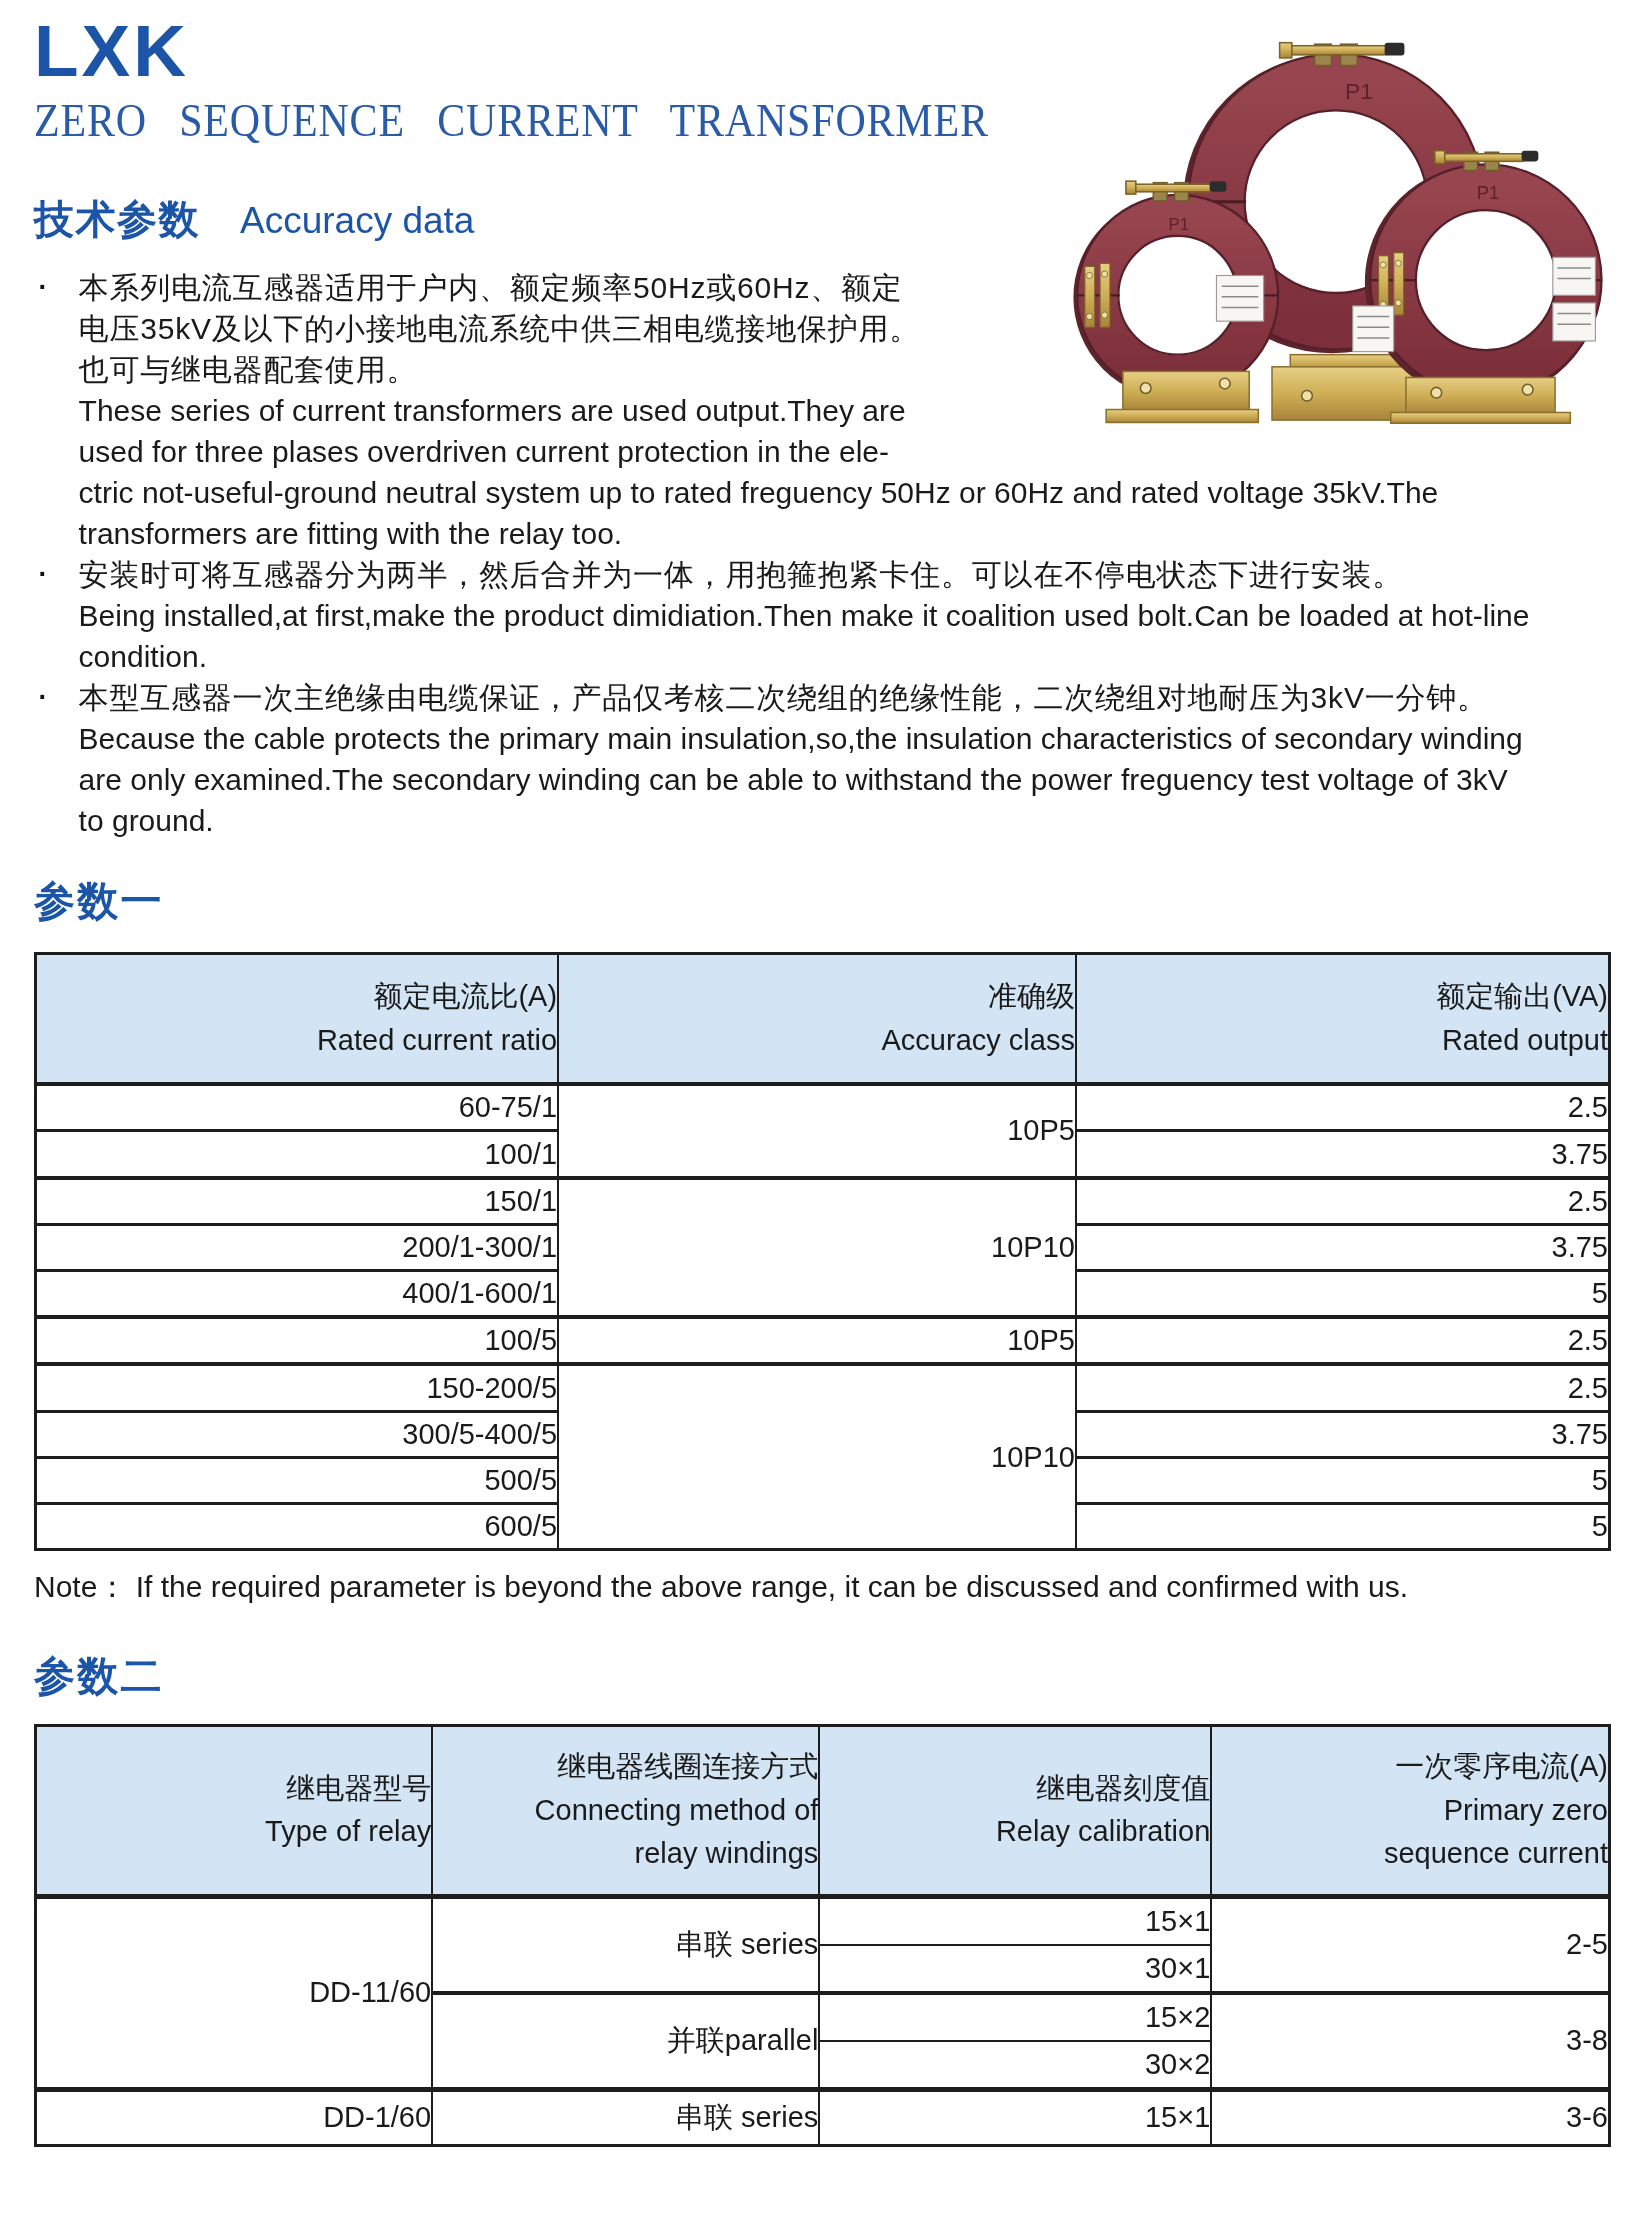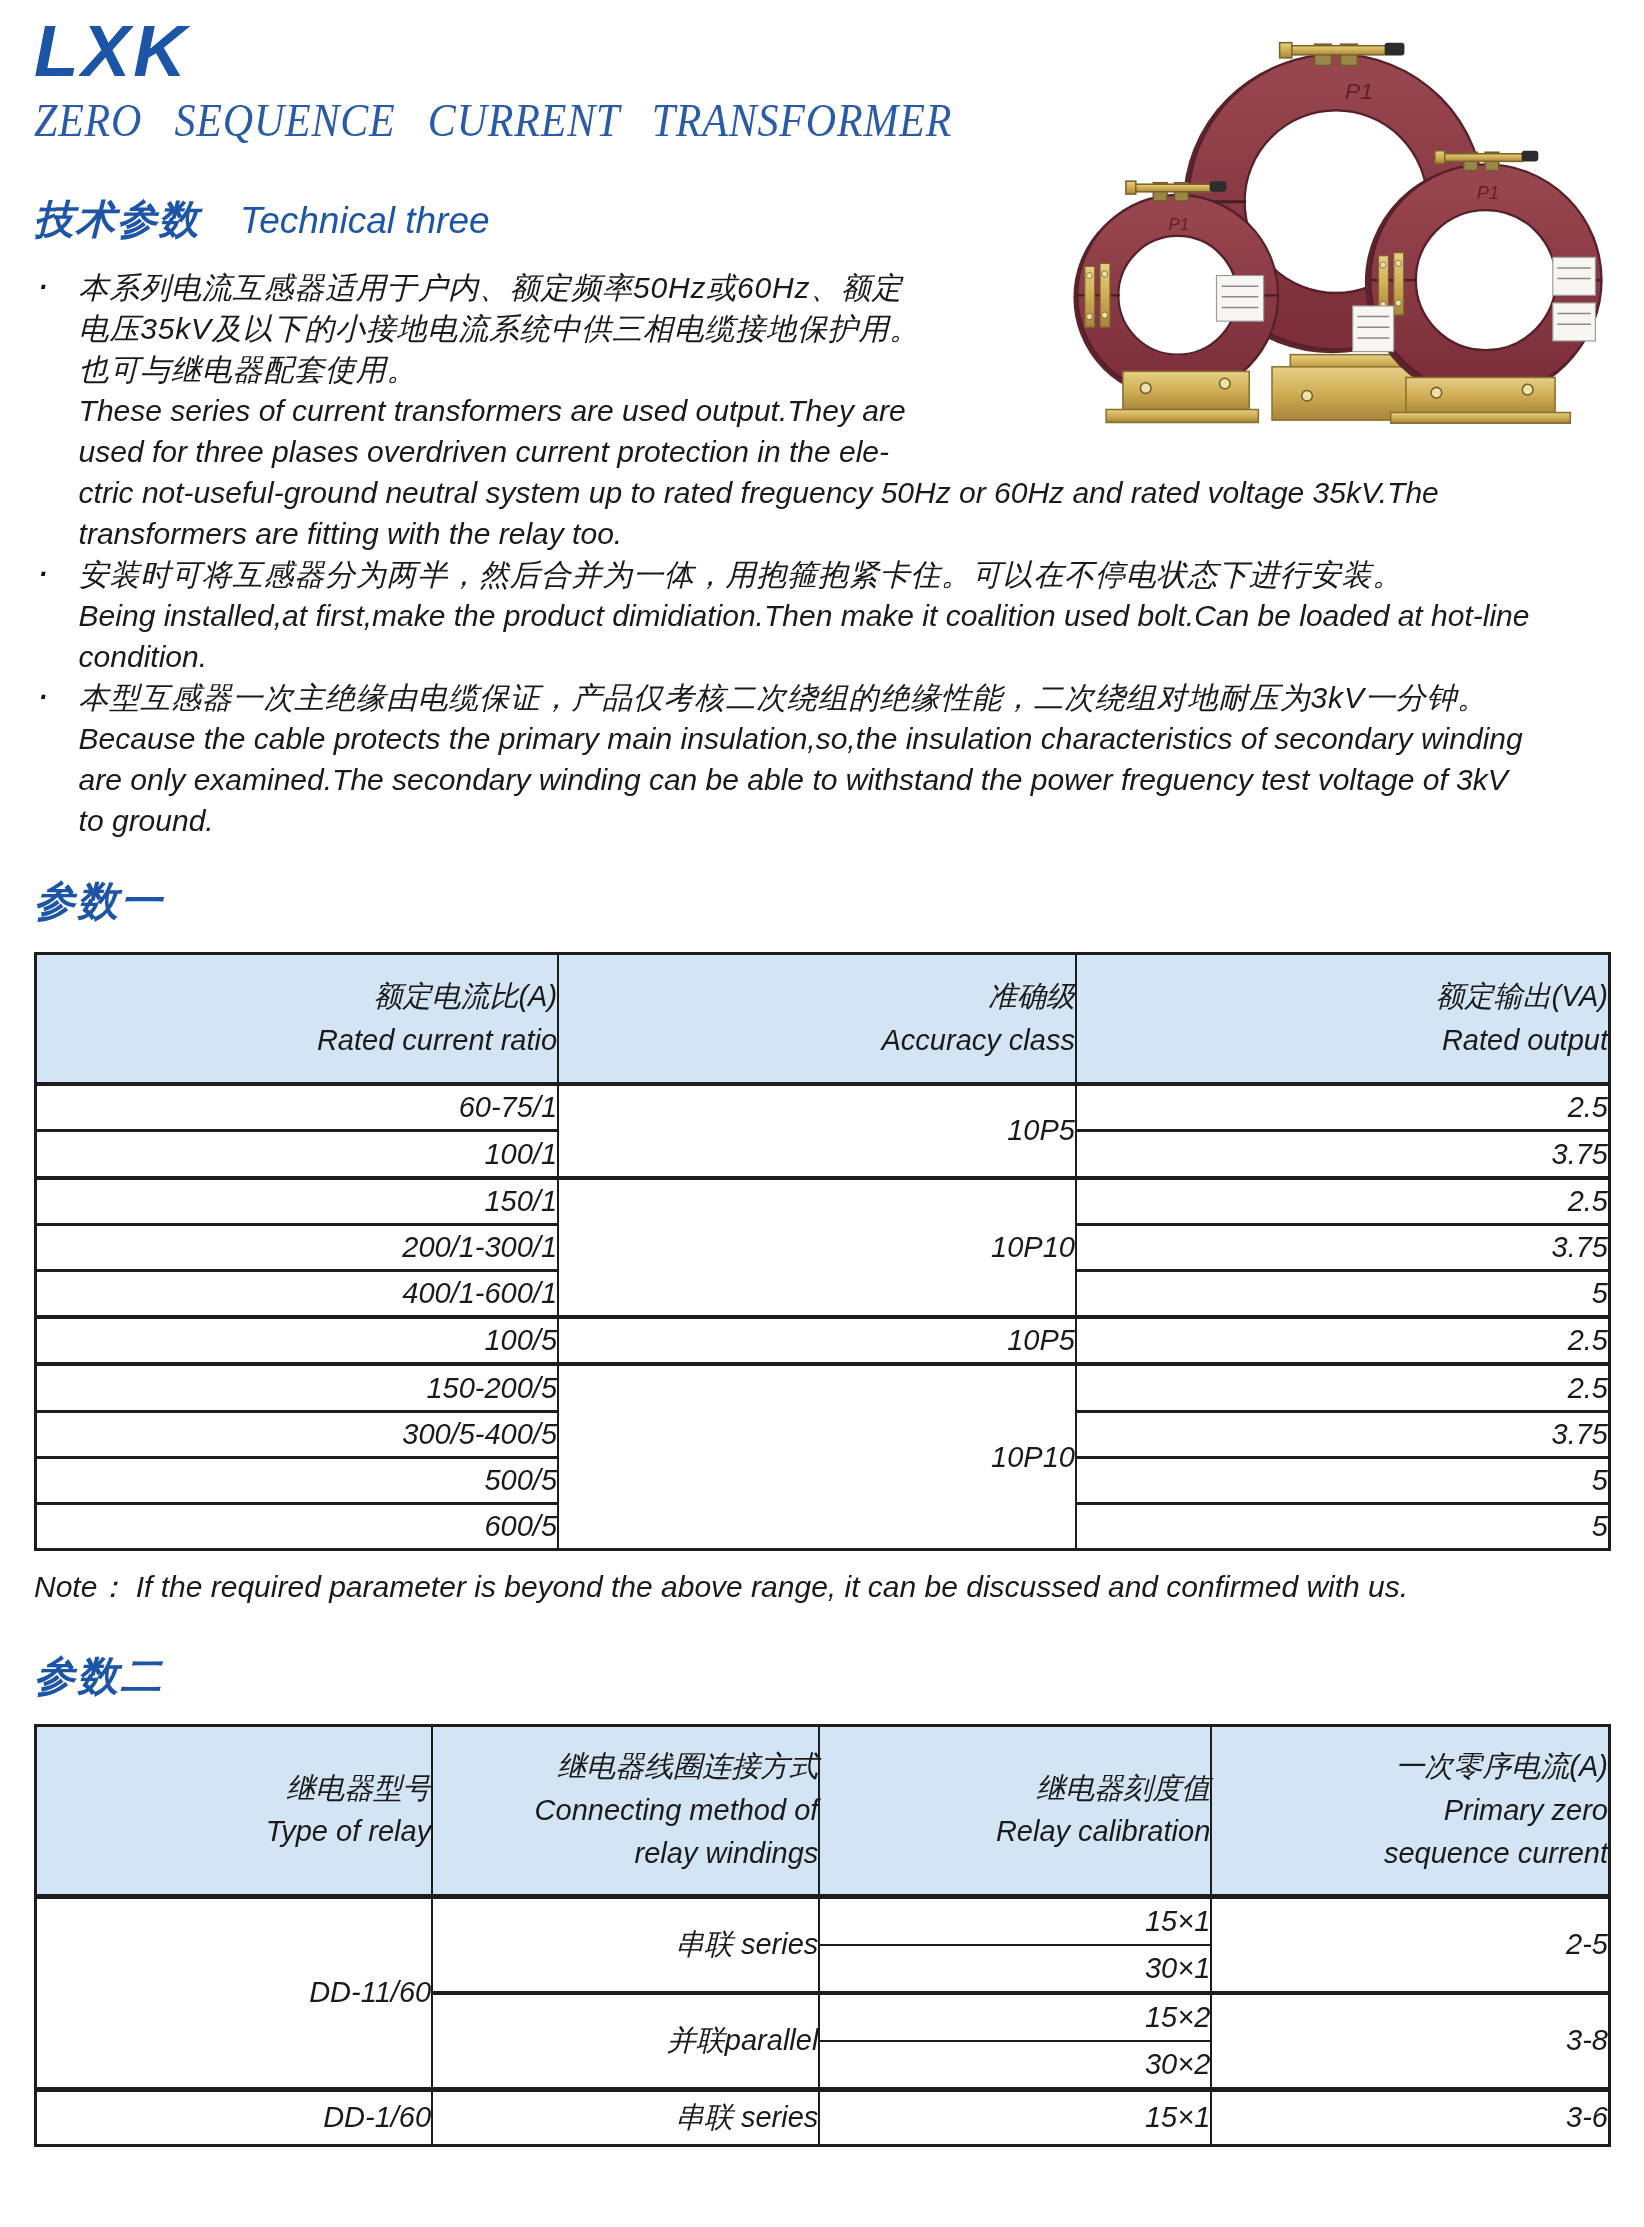--- a/index.html
+++ b/index.html
@@ -6,21 +6,21 @@
     --blue:#1c55a8;
     --line:#1d1d1d;
     --headbg:#d3e5f4;
     --ink:#1a1a1a;
   }
   html,body{margin:0;padding:0;background:#fff;}
   body{
     width:1645px;height:2227px;overflow:hidden;position:relative;
     font-family:"Liberation Sans","DejaVu Sans",sans-serif;color:var(--ink);
   }
-  .page{position:absolute;inset:0;padding:0 34px;box-sizing:border-box;font-style:italic;}
+  .page{position:absolute;inset:0;padding:0 34px;box-sizing:border-box;}
   
   .model{font-size:73px;font-weight:bold;color:var(--blue);letter-spacing:3px;margin-top:13.7px;line-height:1.0;}
   .title-cn{font-size:64px;font-weight:bold;color:var(--blue);letter-spacing:5.3px;margin-top:4.6px;line-height:1.05;}
   .title-en{font-family:"Liberation Serif","DejaVu Serif",serif;font-size:42px;color:#2a5ba9;margin-top:7.6px;
             word-spacing:21px;letter-spacing:0.8px;transform:scaleY(1.1);transform-origin:left top;}
   .tech-head{margin-top:50px;color:var(--blue);}
   .tech-head .cn{font-size:40px;font-weight:bold;letter-spacing:1.5px;margin-top:19px;}
   .tech-head .en{font-size:37px;margin-left:40px;}
   
   .bullets{margin-top:20px;font-size:30px;line-height:41px;}
@@ -54,21 +54,21 @@
 </style>
 </head>
 <body>
 
 <div class="page">
 
   <div class="model">LXK</div>
   <div class="title-en">ZERO SEQUENCE CURRENT TRANSFORMER</div>
 
   <div class="tech-head">
-    <span class="cn">技术参数</span><span class="en">Technical three</span>
+    <span class="cn">技术参数</span><span class="en">Accuracy data</span>
   </div>
 
   <svg class="photo" viewBox="0 0 732 507" aria-hidden="true">
     <defs>
       <linearGradient id="maroon" x1="0" y1="0" x2="0" y2="1">
         <stop offset="0" stop-color="#97454f"></stop>
           <stop offset="1" stop-color="#7c2f3a"></stop>
       </linearGradient>
       <linearGradient id="brass" x1="0" y1="0" x2="0" y2="1">
         <stop offset="0" stop-color="#e6cf85"></stop>

